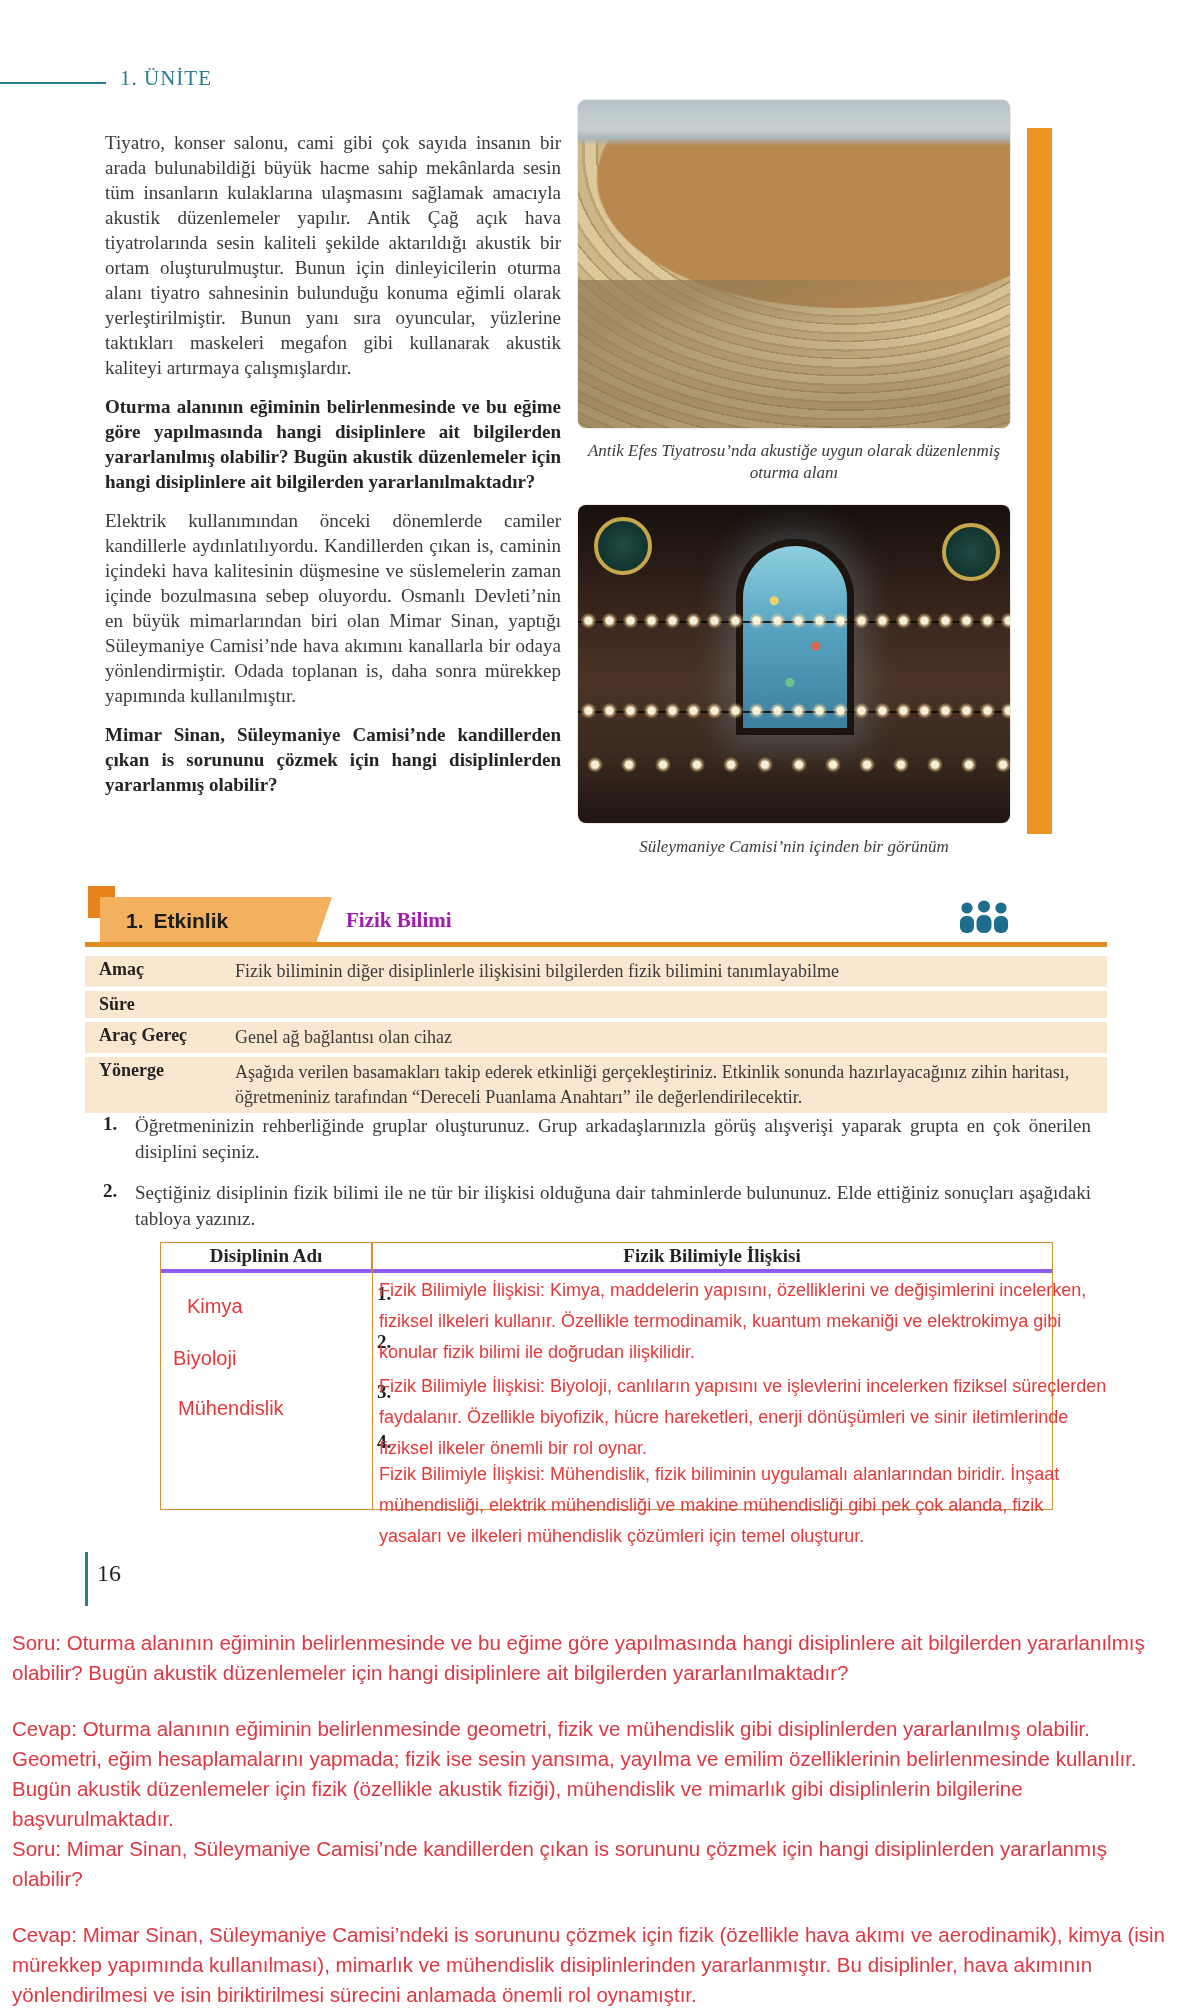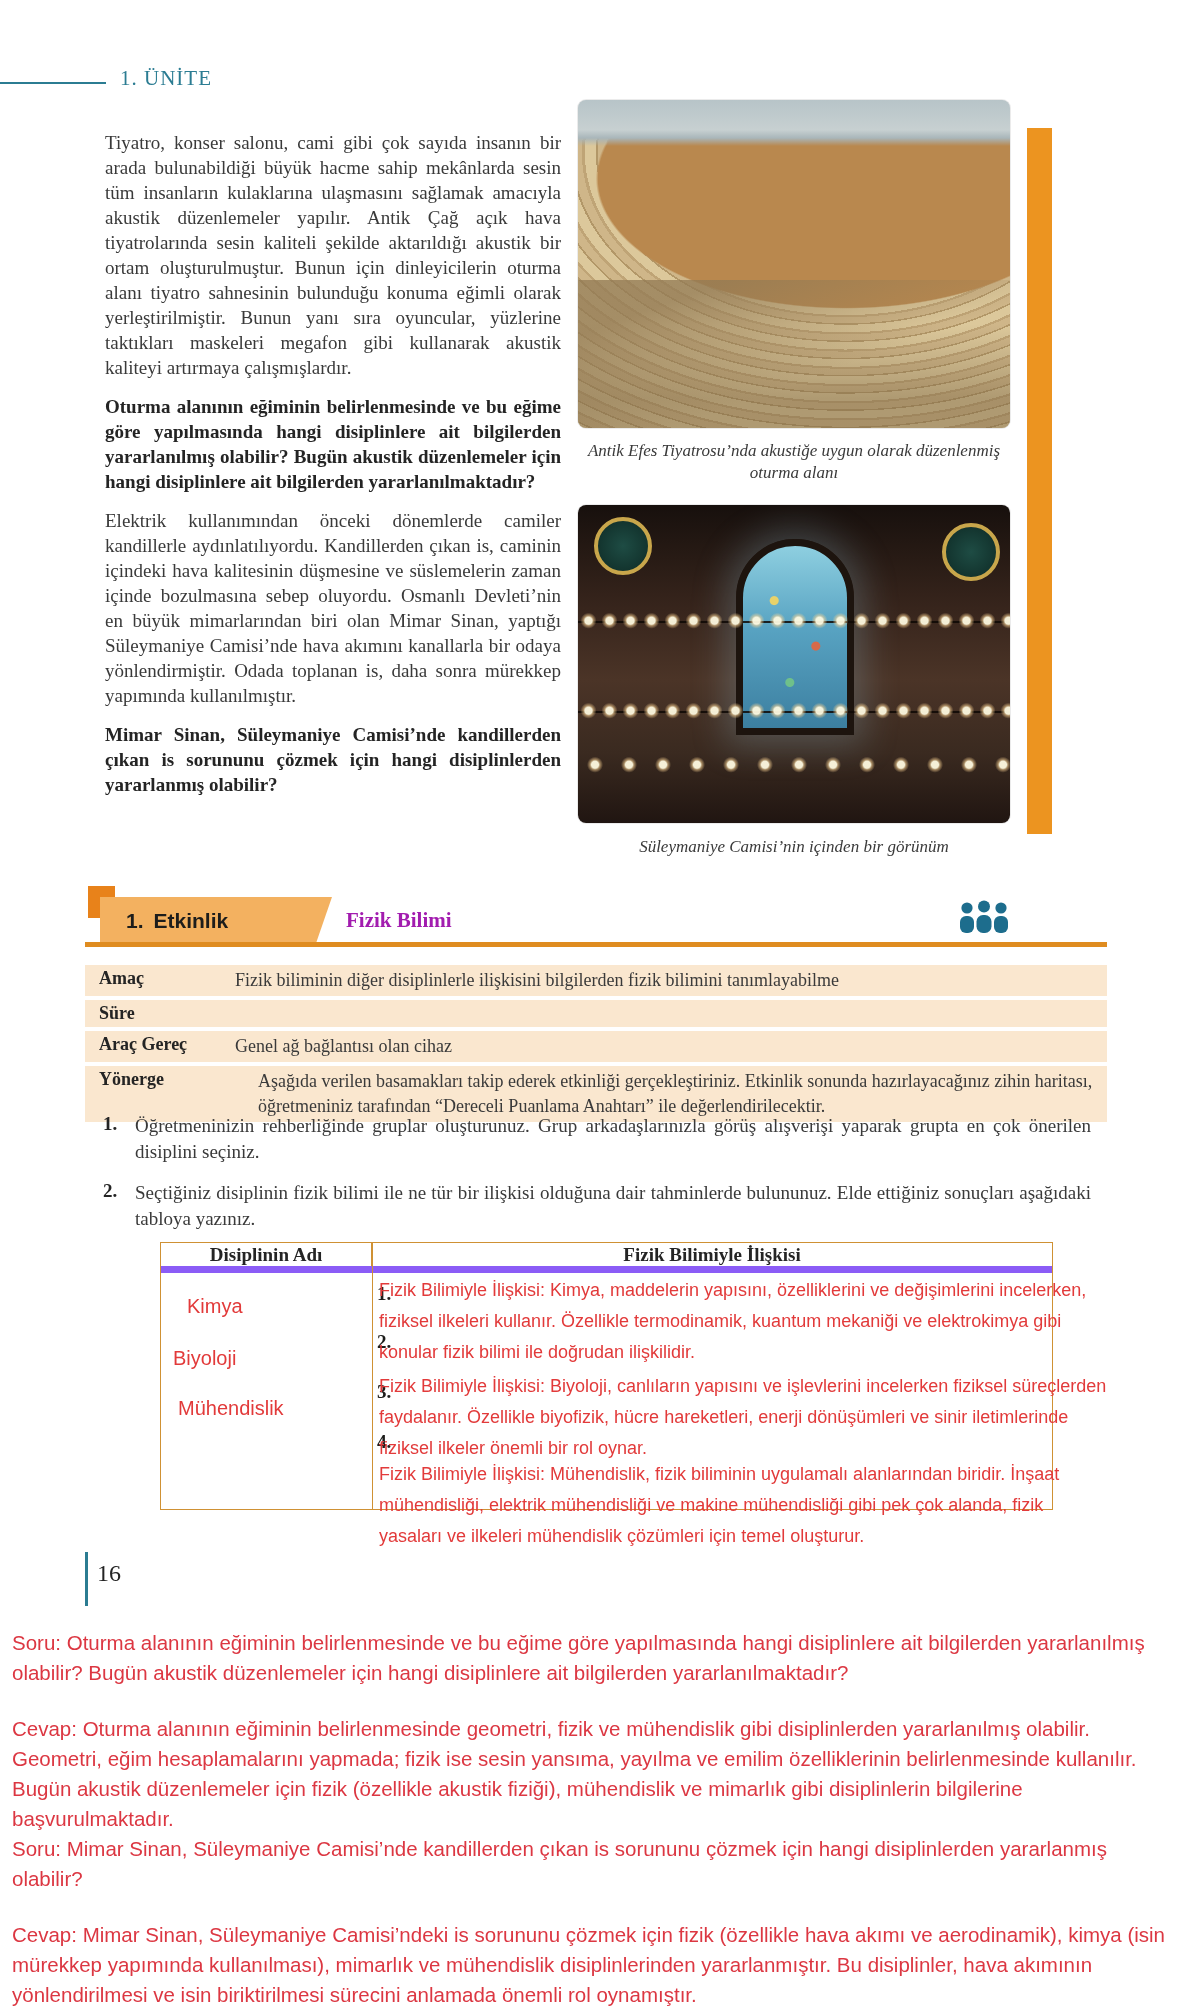--- a/index.html
+++ b/index.html
@@ -63,33 +63,33 @@
   .act-banner .num { margin-right:10px; }
   .act-title { position:absolute; left:346px; top:908px; font-weight:bold; font-size:21px; color:#a21caf; }
   .act-rule { position:absolute; left:85px; top:942px; width:1022px; height:5px; background:#df8c20; }
   .people-icon { position:absolute; left:958px; top:899px; width:52px; height:40px; }
 
   
   .info-table { position:absolute; left:85px; top:956px; width:1022px; }
   .info-row { display:flex; background:#fae7cf; margin-bottom:4px; align-items:flex-start; }
   .info-row .lbl { flex:0 0 150px; padding:3px 8px 3px 14px; font-weight:bold; font-size:18px; color:#242424; }
   .info-row .val { flex:1; padding:3px 14px 3px 0; font-size:18px; line-height:25px; color:#3a3a3a; }
-  .info-row.r1 { min-height:29px;margin-top:9px; } .info-row.r2 { min-height:26px; }
-  .info-row.r3 { min-height:25px; } .info-row.r4 { min-height:52px;gap:23px; }
+  .info-row.r1 { min-height:29px; } .info-row.r2 { min-height:26px; }
+  .info-row.r3 { min-height:25px; } .info-row.r4 { min-height:52px; }
 
   
   .steps { position:absolute; left:103px; top:1113px; width:988px; }
   .step { display:flex; margin-bottom:15px; }
   .step .n { flex:0 0 32px; font-weight:bold; font-size:19px; color:#242424; }
   .step .t { flex:1; font-size:19px; line-height:26px; color:#3a3a3a; text-align:justify; }
 
   
   .disc-table { position:absolute; left:160px; top:1242px; width:893px; height:268px;
                 border:1px solid #cf9134; }
-  .disc-header { display:flex; height:30px; border-bottom:7px solid #8b5cf6; }
+  .disc-header { display:flex; height:30px; border-bottom:4px solid #8b5cf6; }
   .disc-header .h1 { flex:0 0 211px; border-right:1px solid #cf9134; display:flex; align-items:center;
                      justify-content:center; font-weight:bold; font-size:19px; color:#242424; }
   .disc-header .h2 { flex:1; display:flex; align-items:center; justify-content:center;
                      font-weight:bold; font-size:19px; color:#242424; }
   .disc-vline { position:absolute; left:211px; top:0; width:1px; height:100%; background:#cf9134; }
   .tbl-num { position:absolute; font-weight:bold; font-size:19px; color:#1d1d1b; left:216px; }
   .tbl-num.n1 { top:40px; } .tbl-num.n2 { top:88px; } .tbl-num.n3 { top:138px; } .tbl-num.n4 { top:188px; }
   .hand { font-family:"Liberation Sans", sans-serif; color:#e23a3a; }
   .hand-disc { position:absolute; font-size:20px; }
   .hand-disc.d1 { left:26px; top:52px; }

